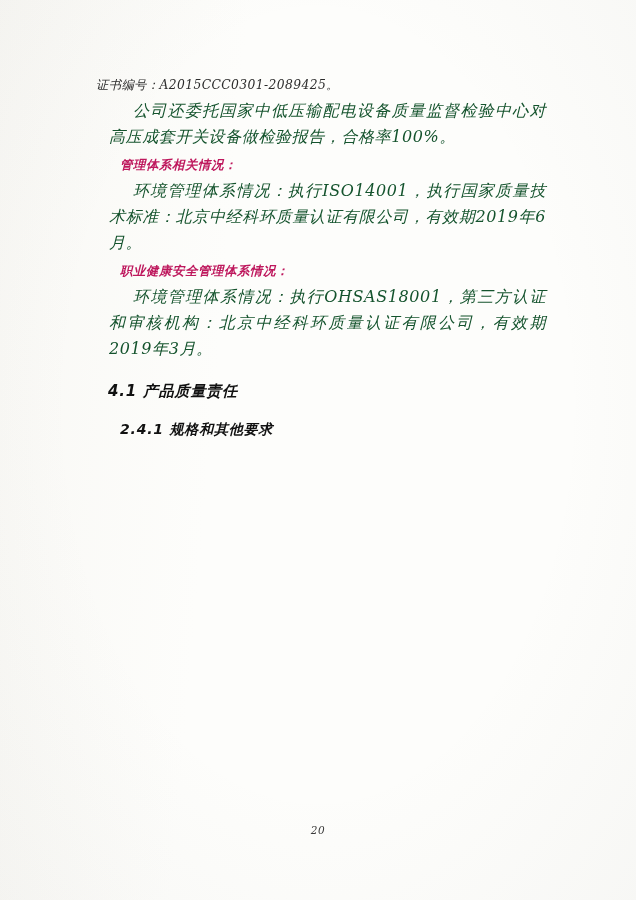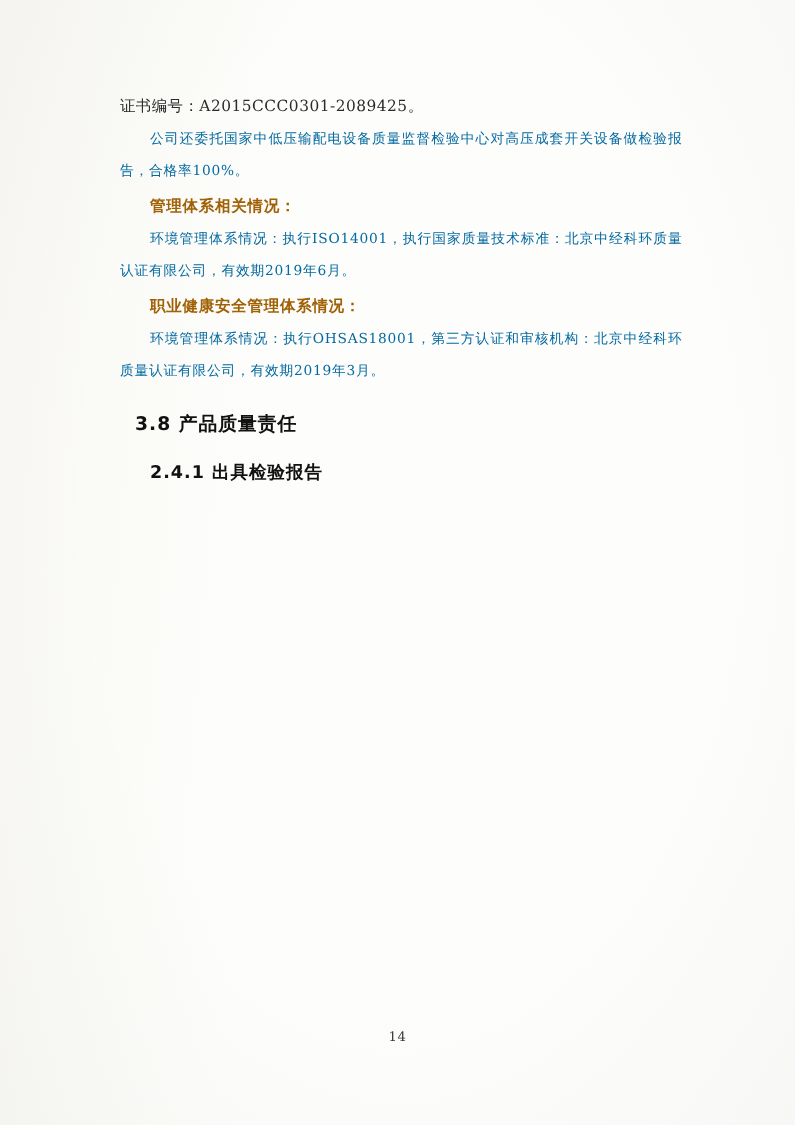--- a/index.html
+++ b/index.html
@@ -14,53 +14,54 @@
     position: relative;
     overflow: hidden;
   }
   .page {
     position: absolute;
     left: 0;
     top: 0;
     width: 636px;
     height: 900px;
     background: #fdfdfb;
+    font-style: italic;
   }
   
   .page::before {
     content: "";
     position: absolute;
     inset: 0;
     background:
       radial-gradient(ellipse at 50% 45%, rgba(255,255,255,0) 55%, rgba(120,120,110,0.045) 100%),
       linear-gradient(95deg, rgba(240,238,232,0.35), rgba(255,255,255,0) 35%);
     pointer-events: none;
   }
   .content {
     position: absolute;
     left: 96px;
     top: 72px;
     width: 450px;
   }
   .para {
-    font-size: 11px;
+    font-size: 16px;
     line-height: 26px;
-    color: #0369a1;
+    color: #14532d;
     letter-spacing: 0.6px;
     text-align: justify;
-    margin: 0 0 2px 0;
+    margin: 0 0 2px 13px;
     filter: blur(0.18px);
   }
   .indent {
     text-indent: 24px;
   }
   .label {
     font-size: 12.4px;
     line-height: 26px;
-    color: #a16207;
+    color: #be185d;
     letter-spacing: 0.6px;
     margin: 0;
     text-indent: 24px;
     font-weight: 700;
     filter: blur(0.15px);
   }
   .mono-line {
     font-size: 12.3px;
     line-height: 26px;
     color: #2b2b2b;
@@ -114,21 +115,21 @@
     <p class="label">管理体系相关情况：</p>
 
 
 
     <p class="para indent">环境管理体系情况：执行ISO14001，执行国家质量技术标准：北京中经科环质量认证有限公司，有效期2019年6月。</p>
 
     <p class="label">职业健康安全管理体系情况：</p>
 
     <p class="para indent">环境管理体系情况：执行OHSAS18001，第三方认证和审核机构：北京中经科环质量认证有限公司，有效期2019年3月。</p>
 
-    <h2 class="h2">3.8 产品质量责任</h2>
+    <h2 class="h2">4.1 产品质量责任</h2>
 
-    <h3 class="h3">2.4.1 出具检验报告</h3>
+    <h3 class="h3">2.4.1 规格和其他要求</h3>
 
 
   </div>
 
-  <div class="page-number">14</div>
+  <div class="page-number">20</div>
 </div>
 
 </body></html>

